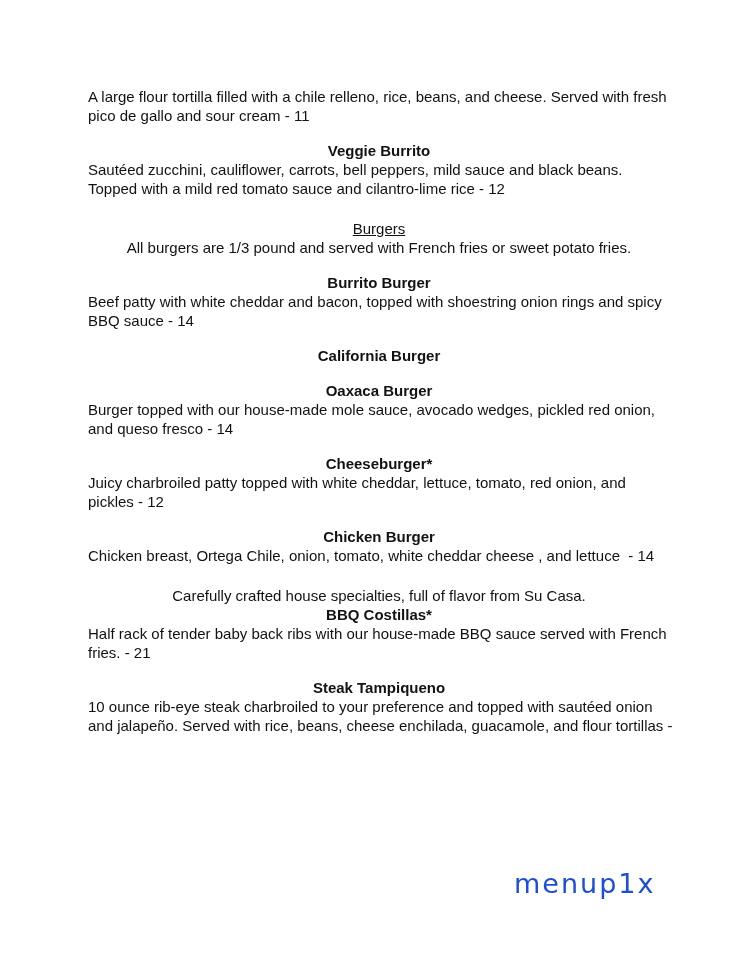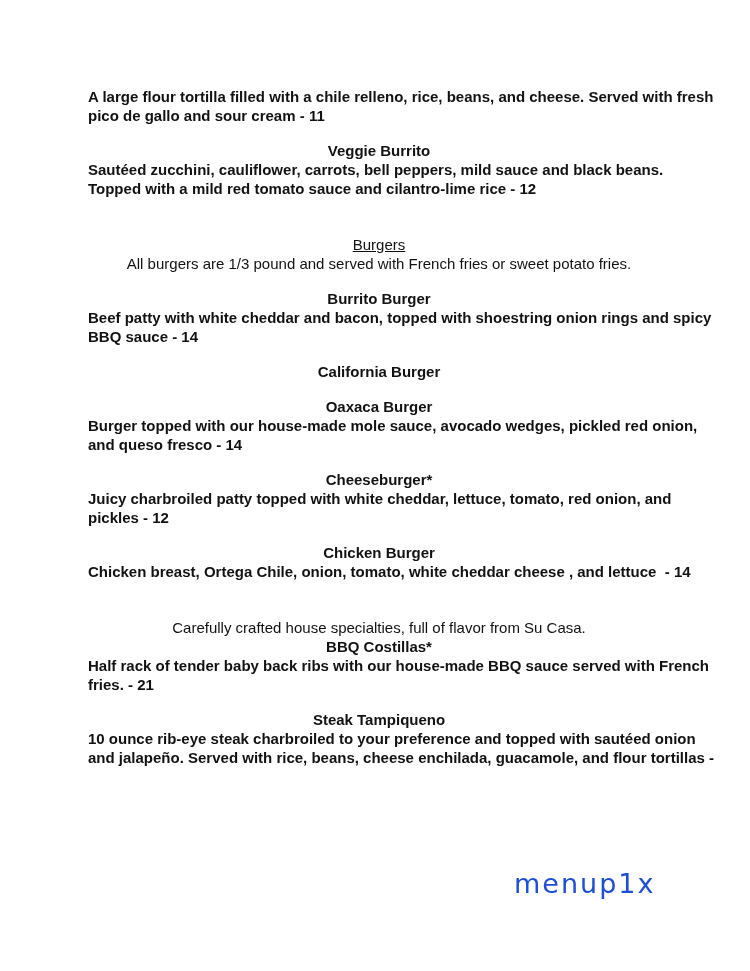--- a/index.html
+++ b/index.html
@@ -13,29 +13,29 @@
   }
   .doc {
     padding: 87px 80px 0 88px;
     font-size: 15px;
     line-height: 19px;
     color: #121212;
   }
   p { margin: 0; }
   .desc {
     white-space: pre;
-    font-weight: bold;
+    font-weight: normal;
   }
   .item-name {
     white-space: pre;
     font-weight: bold;
     text-align: center;
   }
   .menu-item { margin-top: 16px; }
-  .section { margin-top: 37px; }
+  .section { margin-top: 21px; }
   .section-heading {
     font-size: 15px;
     font-weight: normal;
     text-align: center;
     margin: 0;
   }
   .section-heading .underlined { text-decoration: underline; }
   .section-sub {
     text-align: center;
     margin: 0;

